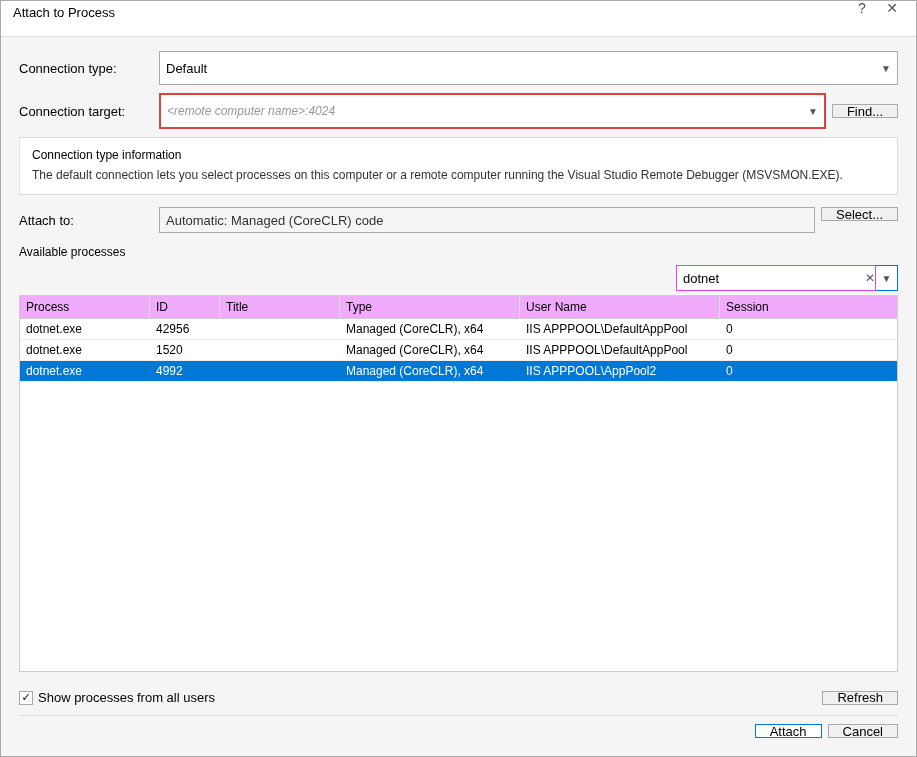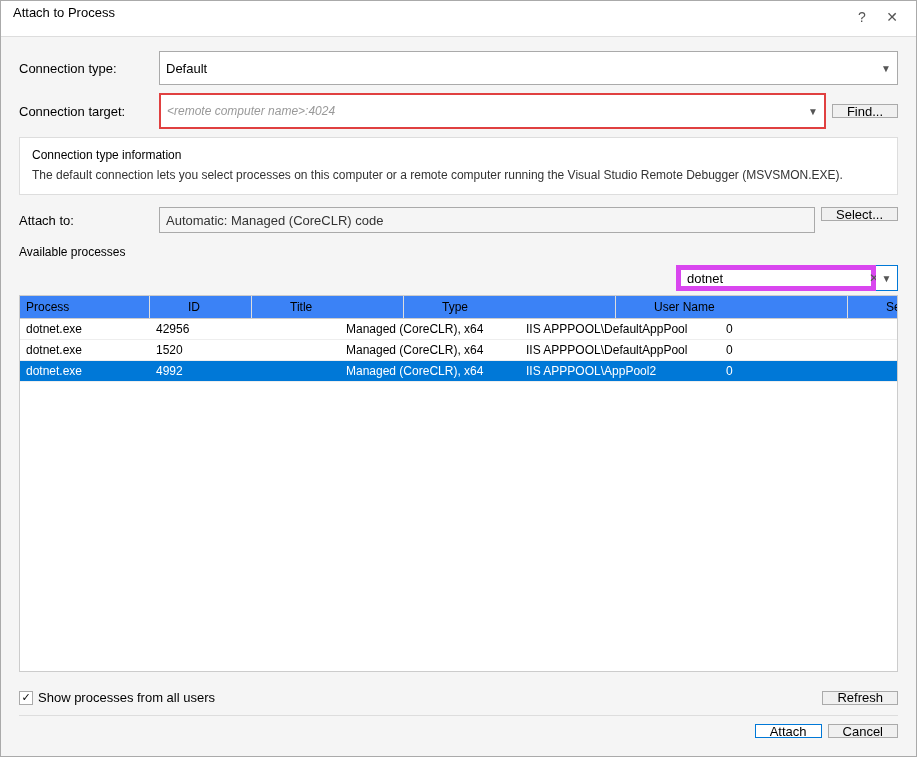--- a/index.html
+++ b/index.html
@@ -24,23 +24,23 @@
       width: 917px;
       min-height: 757px;
       box-shadow: 3px 3px 15px rgba(0,0,0,0.3);
       display: flex;
       flex-direction: column;
     }
 
     .title-bar {
       background: #ffffff;
       border-bottom: 1px solid #ddd;
-      padding: 4px 12px;
-      display: flex;
-      align-items: flex-start;
+      padding: 16px 12px;
+      display: flex;
+      align-items: flex-end;
       justify-content: space-between;
       height: 36px;
     }
 
     .title-bar-title {
       font-size: 13px;
       color: #000;
       font-weight: 400;
     }
 
@@ -196,21 +196,21 @@
       display: flex;
       justify-content: flex-end;
       margin-bottom: 4px;
       align-items: center;
       gap: 0;
     }
 
     .search-input-wrap {
       width: 200px;
       height: 26px;
-      border: 5px solid #d946ef;
+      border: 1px solid #d946ef;
       background: white;
       display: flex;
       align-items: center;
     }
 
     .search-input {
       flex: 1;
       border: none;
       outline: none;
       padding: 0 6px;
@@ -250,22 +250,21 @@
       background: white;
       flex: 1;
       overflow-y: auto;
       margin-bottom: 10px;
     }
 
     .table-header {
       display: grid;
       grid-template-columns: 130px 70px 120px 180px 200px 70px;
       border-bottom: 1px solid #ccc;
-      background: #3b82f6;
-      gap: 32px;
+      background: #f0abfc;
     }
 
     .table-header-cell {
       padding: 4px 6px;
       font-weight: 400;
       color: #000;
       font-size: 12px;
       border-right: 1px solid #ddd;
     }
 

